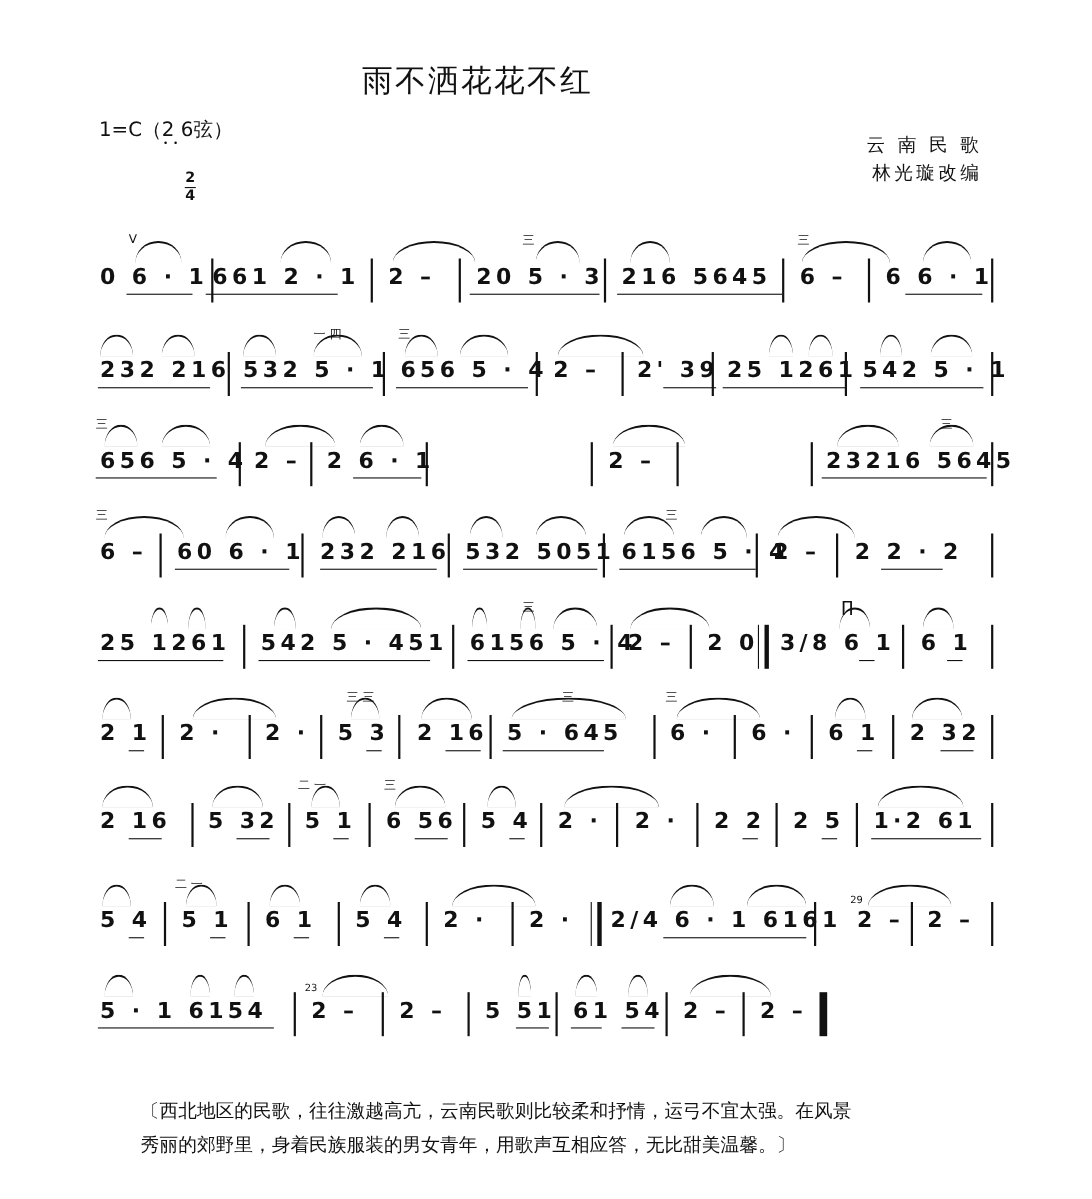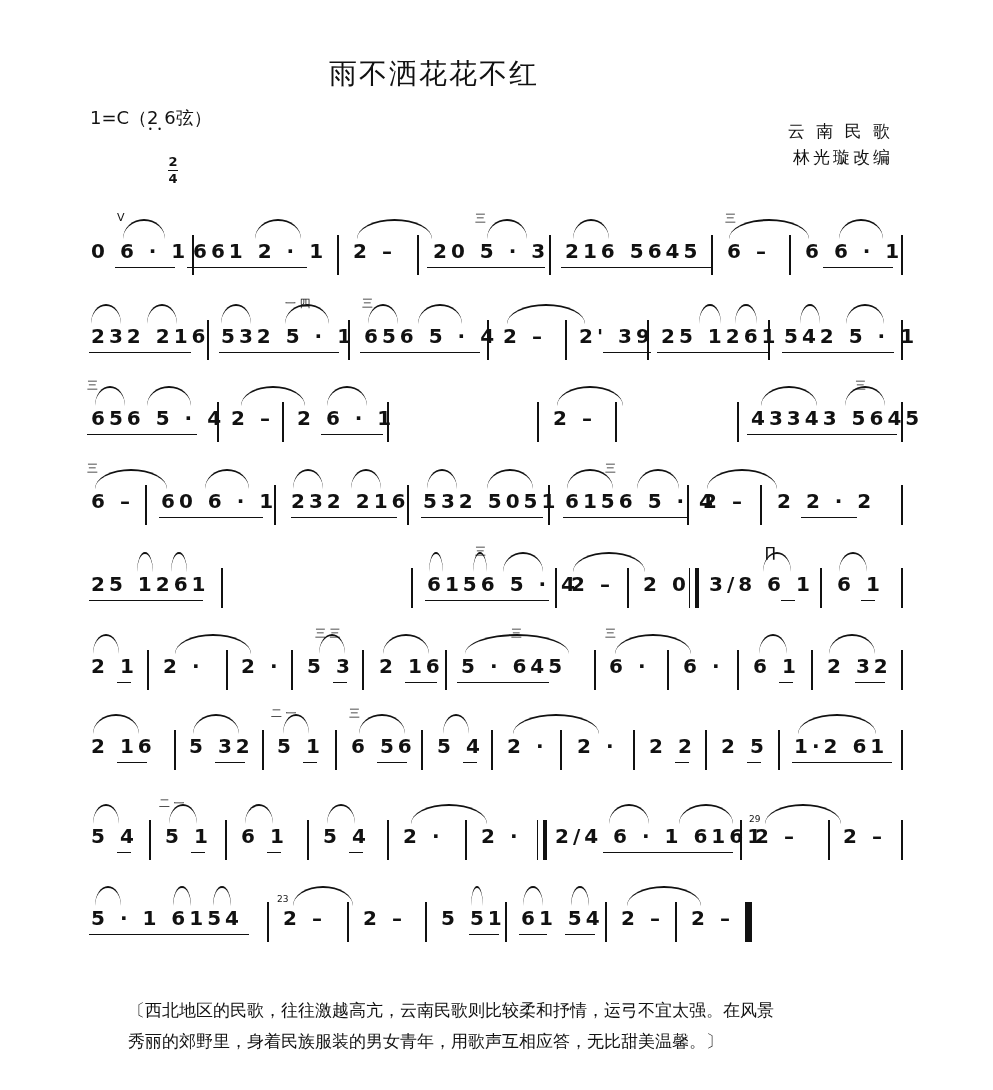--- a/index.html
+++ b/index.html
@@ -157,21 +157,21 @@
   </div>
   <div class="bl" style="left:302px"></div>
   <div class="bl" style="left:452px"></div>
   <div class="m" style="left:462px;width:70px">
     <span class="notes">2  –</span>
     <div class="slur" style="left:10px;width:66px"></div>
   </div>
   <div class="bl" style="left:530px"></div>
   <div class="bl" style="left:652px"></div>
   <div class="m" style="left:660px;width:160px">
-    <span class="notes">43343 5645</span>
+    <span class="notes">23216 5645</span>
     <span class="mark" style="left:110px">三</span>
     <div class="slur" style="left:16px;width:56px"></div>
     <div class="slur" style="left:100px;width:40px"></div>
     <div class="ul" style="left:2px;width:150px"></div>
   </div>
   <div class="bl" style="left:816px"></div>
 </div>
 
 <div class="line" style="top:455px">
   <div class="m" style="left:0;width:60px">
@@ -221,20 +221,26 @@
 </div>
 
 <div class="line" style="top:538px">
   <div class="m" style="left:0;width:120px">
     <span class="notes">25 1261</span>
     <div class="slur" style="left:52px;width:16px"></div>
     <div class="slur" style="left:86px;width:16px"></div>
     <div class="ul" style="left:4px;width:114px"></div>
   </div>
   <div class="bl" style="left:136px"></div>
+  <div class="m" style="left:146px;width:160px">
+    <span class="notes">542 5 · 451</span>
+    <div class="slur" style="left:18px;width:20px"></div>
+    <div class="slur" style="left:70px;width:82px"></div>
+    <div class="ul" style="left:4px;width:156px"></div>
+  </div>
   <div class="bl" style="left:326px"></div>
   <div class="m" style="left:336px;width:130px">
     <span class="notes">6156 5 · 4</span>
     <span class="mark" style="left:54px">三</span>
     <div class="slur" style="left:8px;width:14px"></div>
     <div class="slur" style="left:52px;width:14px"></div>
     <div class="slur" style="left:82px;width:40px"></div>
     <div class="ul" style="left:4px;width:124px"></div>
   </div>
   <div class="bl" style="left:470px"></div>
@@ -417,21 +423,21 @@
     <span class="notes">2 ·</span>
   </div>
   <div class="bl dbl" style="left:452px"></div>
   <div class="m" style="left:464px;width:190px">
     <span class="notes">2/4 6 · 1 6161</span>
     <div class="slur" style="left:60px;width:40px"></div>
     <div class="slur" style="left:130px;width:54px"></div>
     <div class="ul" style="left:54px;width:130px"></div>
   </div>
   <div class="bl" style="left:655px"></div>
-  <div class="m" style="left:664px;width:80px">
+  <div class="m" style="left:688px;width:80px">
     <span class="mark" style="left:0;top:24px;font-size:9px">29</span>
     <span class="notes">2  –</span>
     <div class="slur" style="left:16px;width:76px"></div>
   </div>
   <div class="bl" style="left:743px"></div>
   <div class="m" style="left:752px;width:60px">
     <span class="notes">2  –</span>
   </div>
   <div class="bl" style="left:816px"></div>
 </div>

